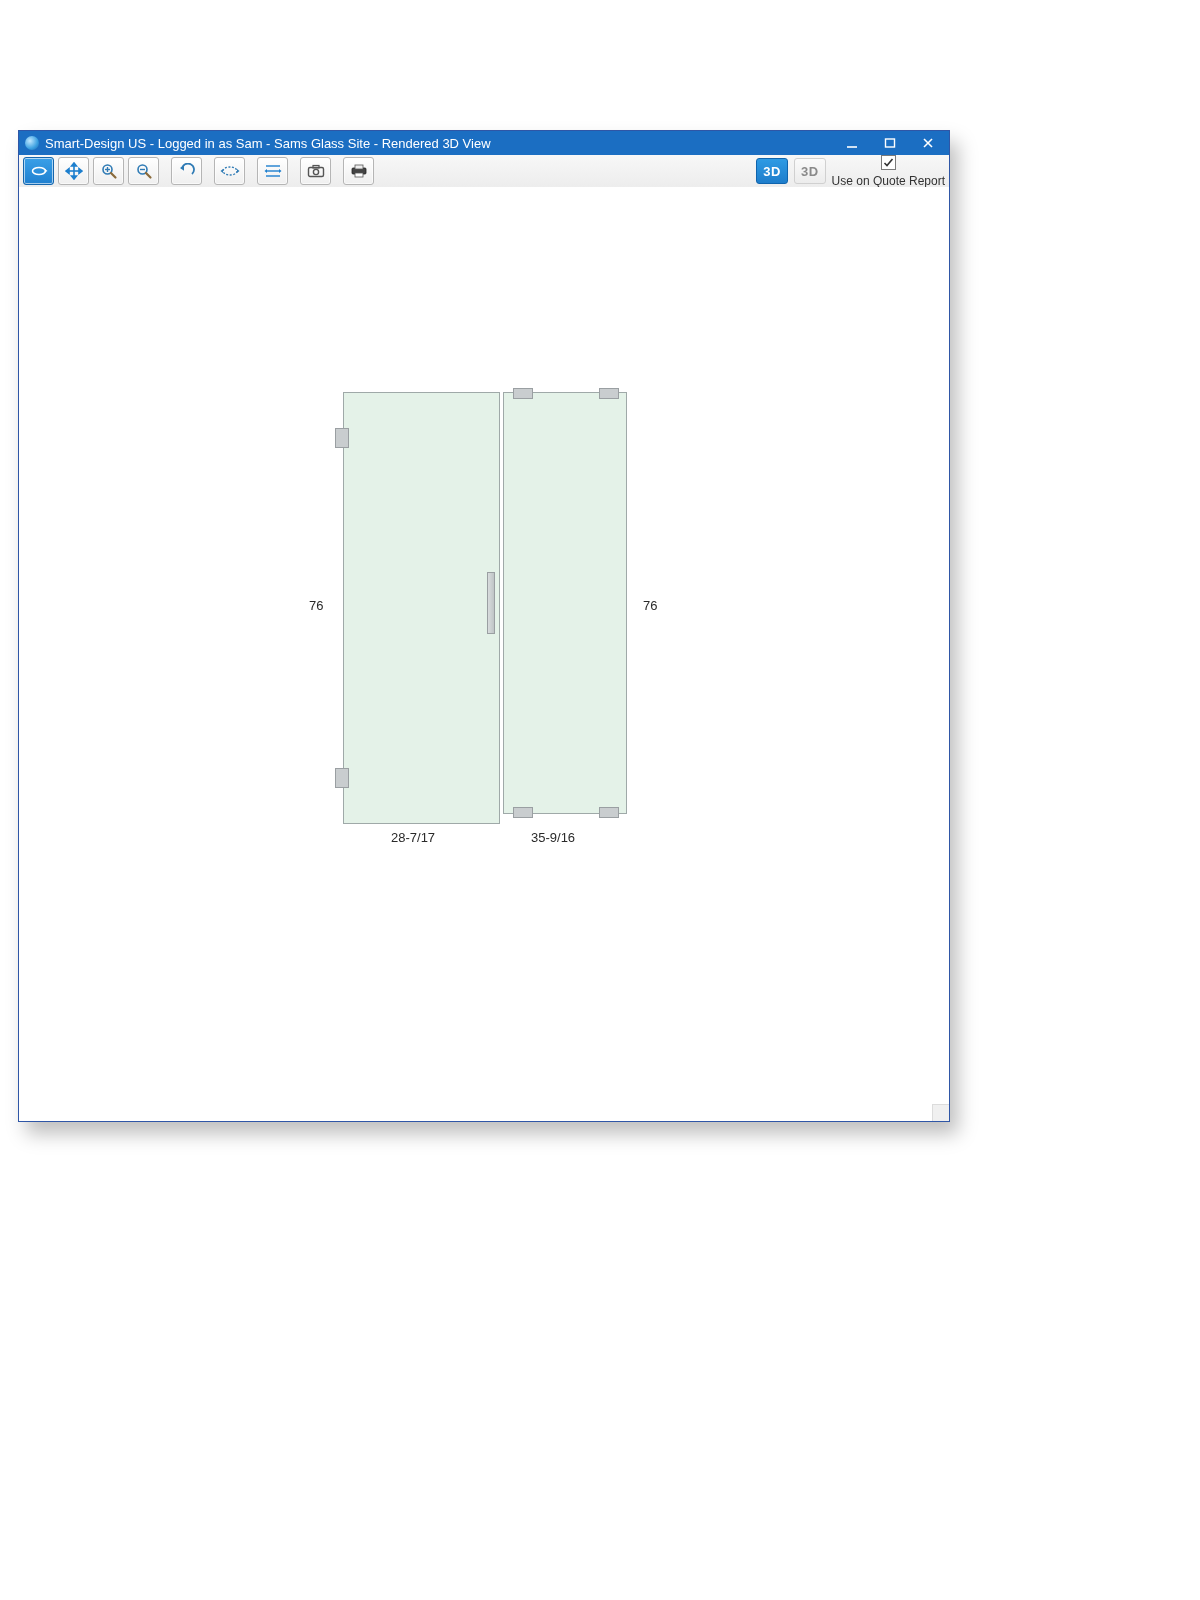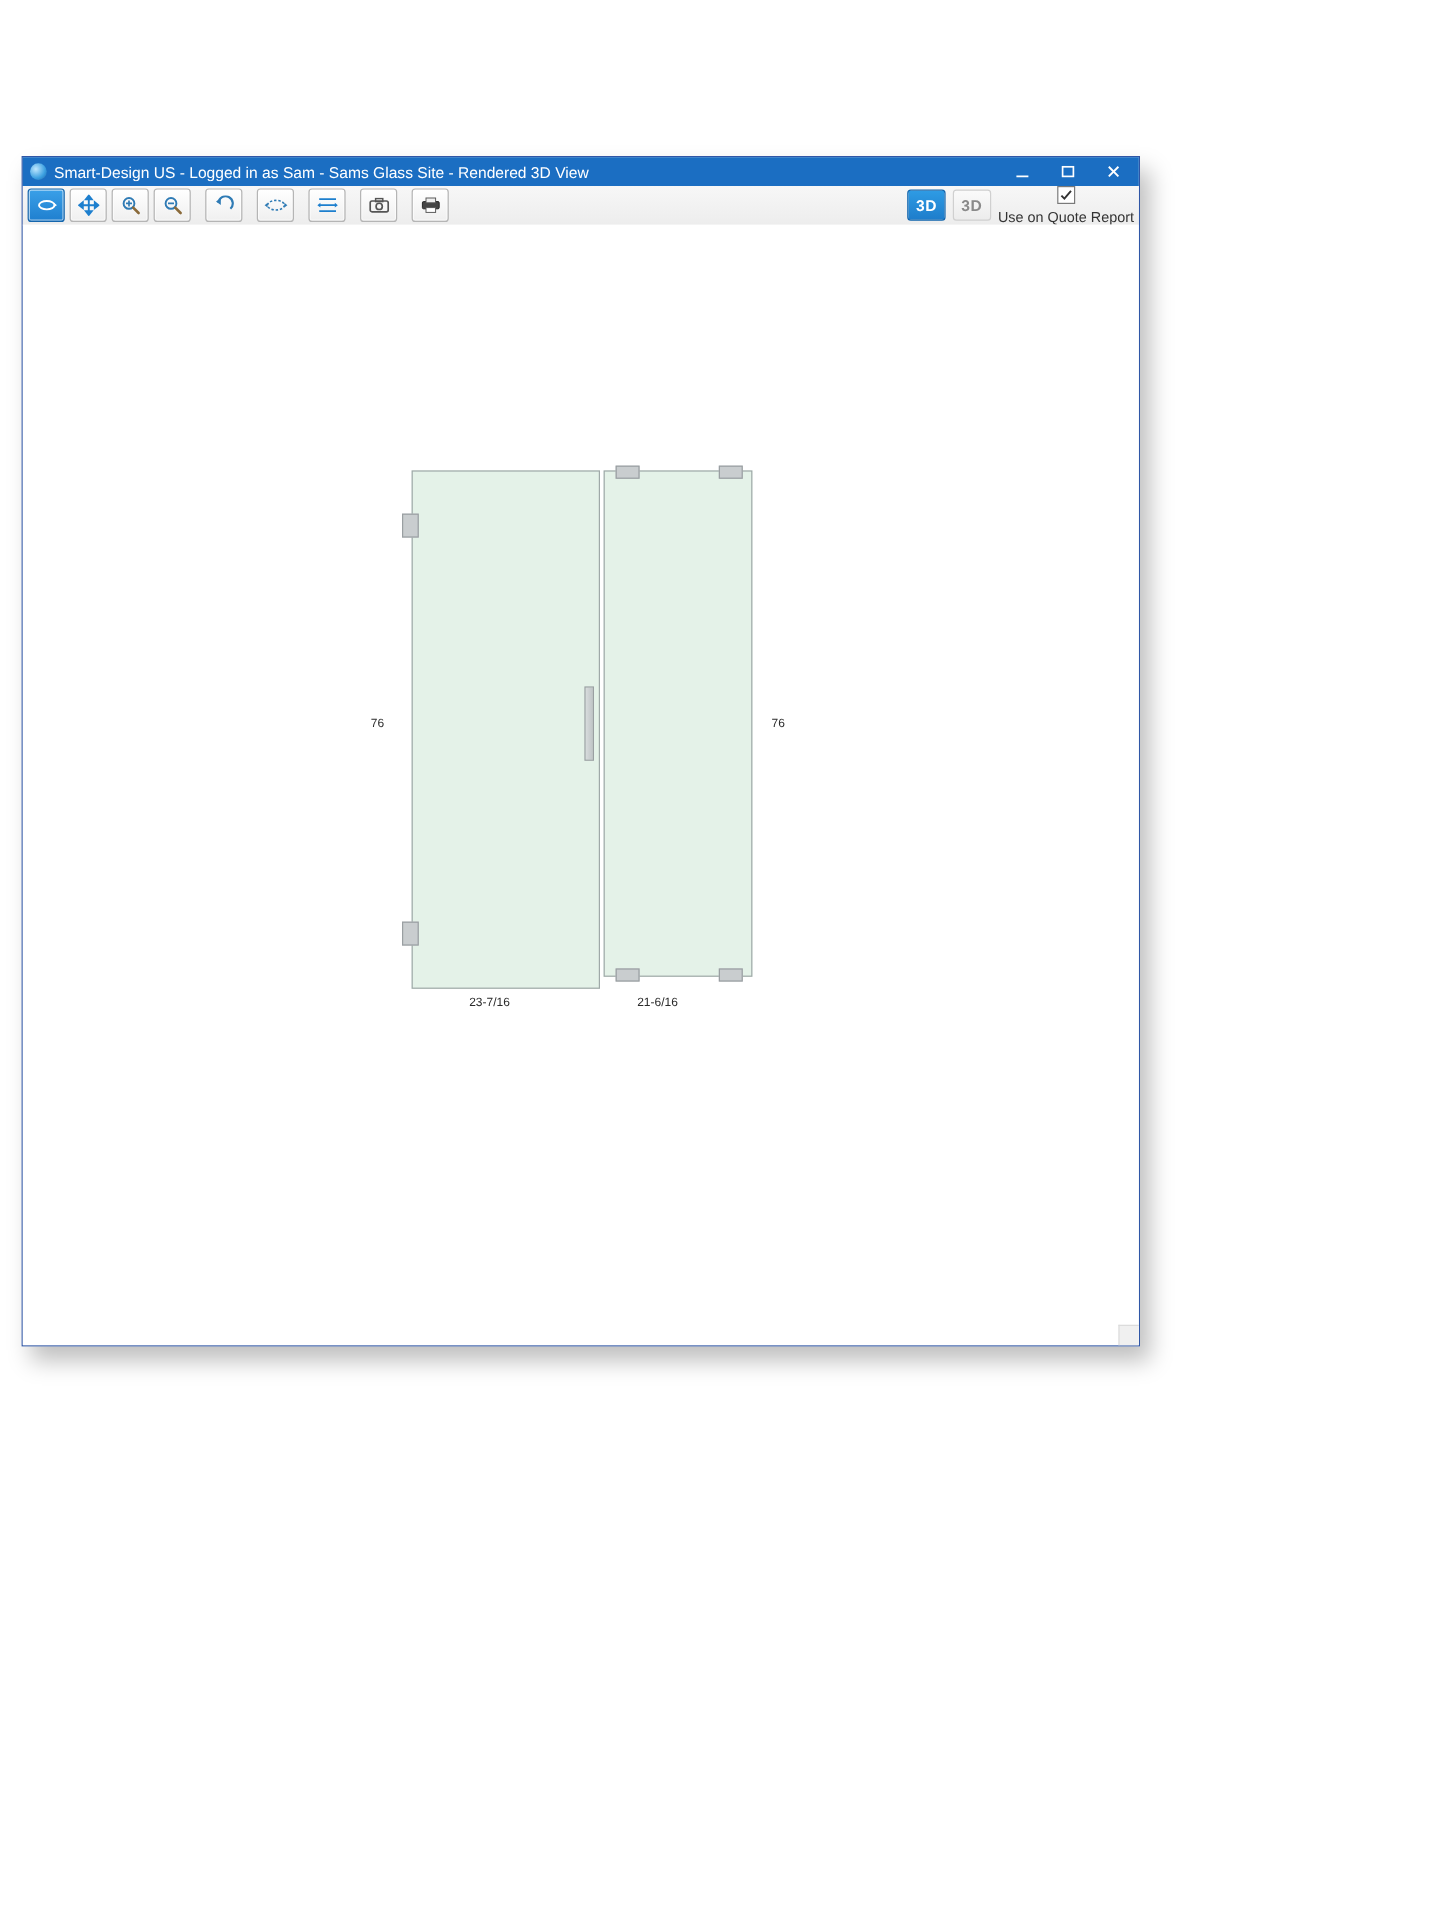--- a/index.html
+++ b/index.html
@@ -64,21 +64,21 @@
   .canvas{position:absolute;left:0;right:0;top:56px;bottom:0;background:#fff;}
   .glass-wrap{position:absolute;left:50%;top:45%;transform:translate(-50%,-50%);}
   .glass-assy{position:relative;width:282px;height:430px;}
   .pane{position:absolute;background:var(--glass-fill);border:1px solid var(--glass-stroke);}
   .door{left:0;top:0;width:155px;height:430px;}
   .panel{left:160px;top:0;width:122px;height:420px;}
   .clip{position:absolute;background:var(--clip-fill);border:1px solid #9a9fa2;}
   .hinge{width:12px;height:18px;}
   .uclip{width:18px;height:9px;}
   .handle{position:absolute;width:6px;height:60px;border:1px solid #9a9fa2;background:linear-gradient(90deg,#d8dcdd,#bfc4c6);}
-  .dim{position:absolute;font-size:10px;color:#2a2a2a;white-space:nowrap;}
+  .dim{position:absolute;font-size:13px;color:#2a2a2a;white-space:nowrap;}
   .scroll-corner{position:absolute;right:0;bottom:0;width:16px;height:16px;background:#f0f0f0;border-left:1px solid #dcdcdc;border-top:1px solid #dcdcdc;}
 </style>
 </head>
 <body>
 
 <div class="stage">
   <div class="window">
 
     <div class="titlebar">
       <div class="titlebar-left">
@@ -223,21 +223,21 @@
           <div class="clip uclip" style="left:170px;top:-4px;"></div>
           <div class="clip uclip" style="left:256px;top:-4px;"></div>
 
           <div class="clip uclip" style="left:170px;top:415px;"></div>
           <div class="clip uclip" style="left:256px;top:415px;"></div>
 
           <div class="handle" style="left:144px;top:180px;"></div>
 
           <span class="dim" style="left:-34px;top:206px;">76</span>
           <span class="dim" style="left:300px;top:206px;">76</span>
-          <span class="dim" style="left:48px;top:438px;">23-7/16</span>
-          <span class="dim" style="left:188px;top:438px;">21-6/16</span>
+          <span class="dim" style="left:48px;top:438px;">28-7/17</span>
+          <span class="dim" style="left:188px;top:438px;">35-9/16</span>
         </div>
       </div>
       <div class="scroll-corner"></div>
     </div>
 
   </div>
 </div>
 
 </body></html>

